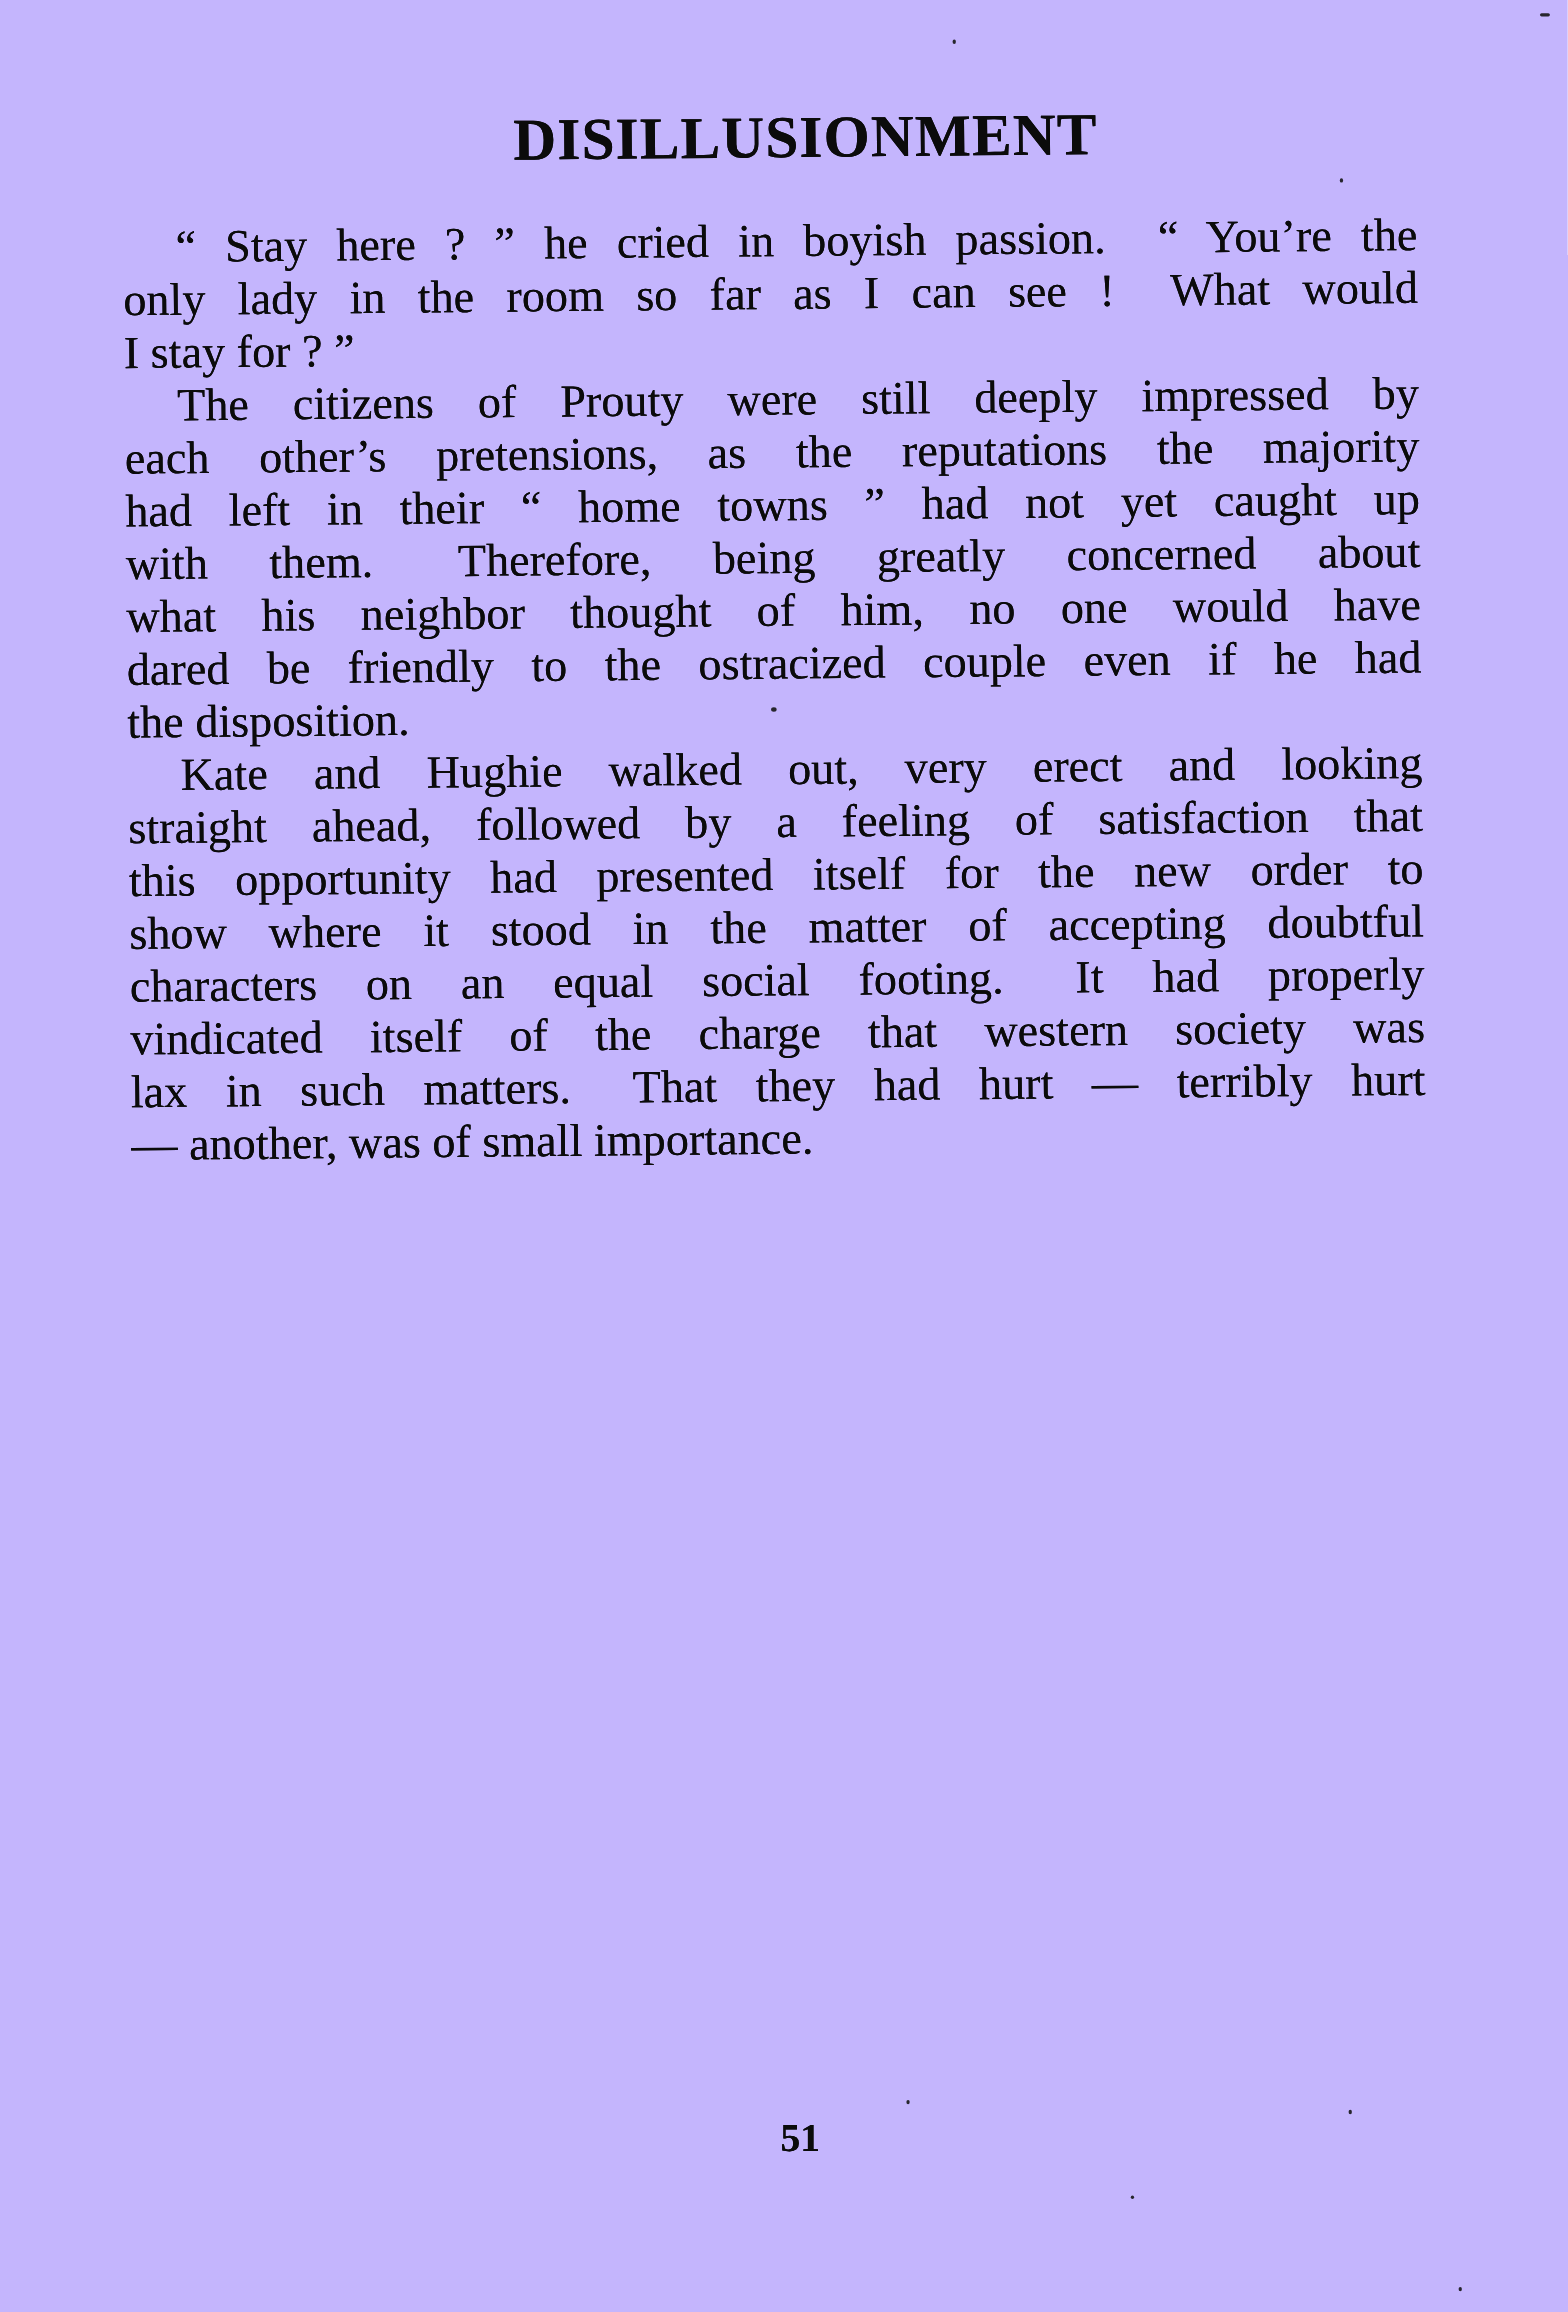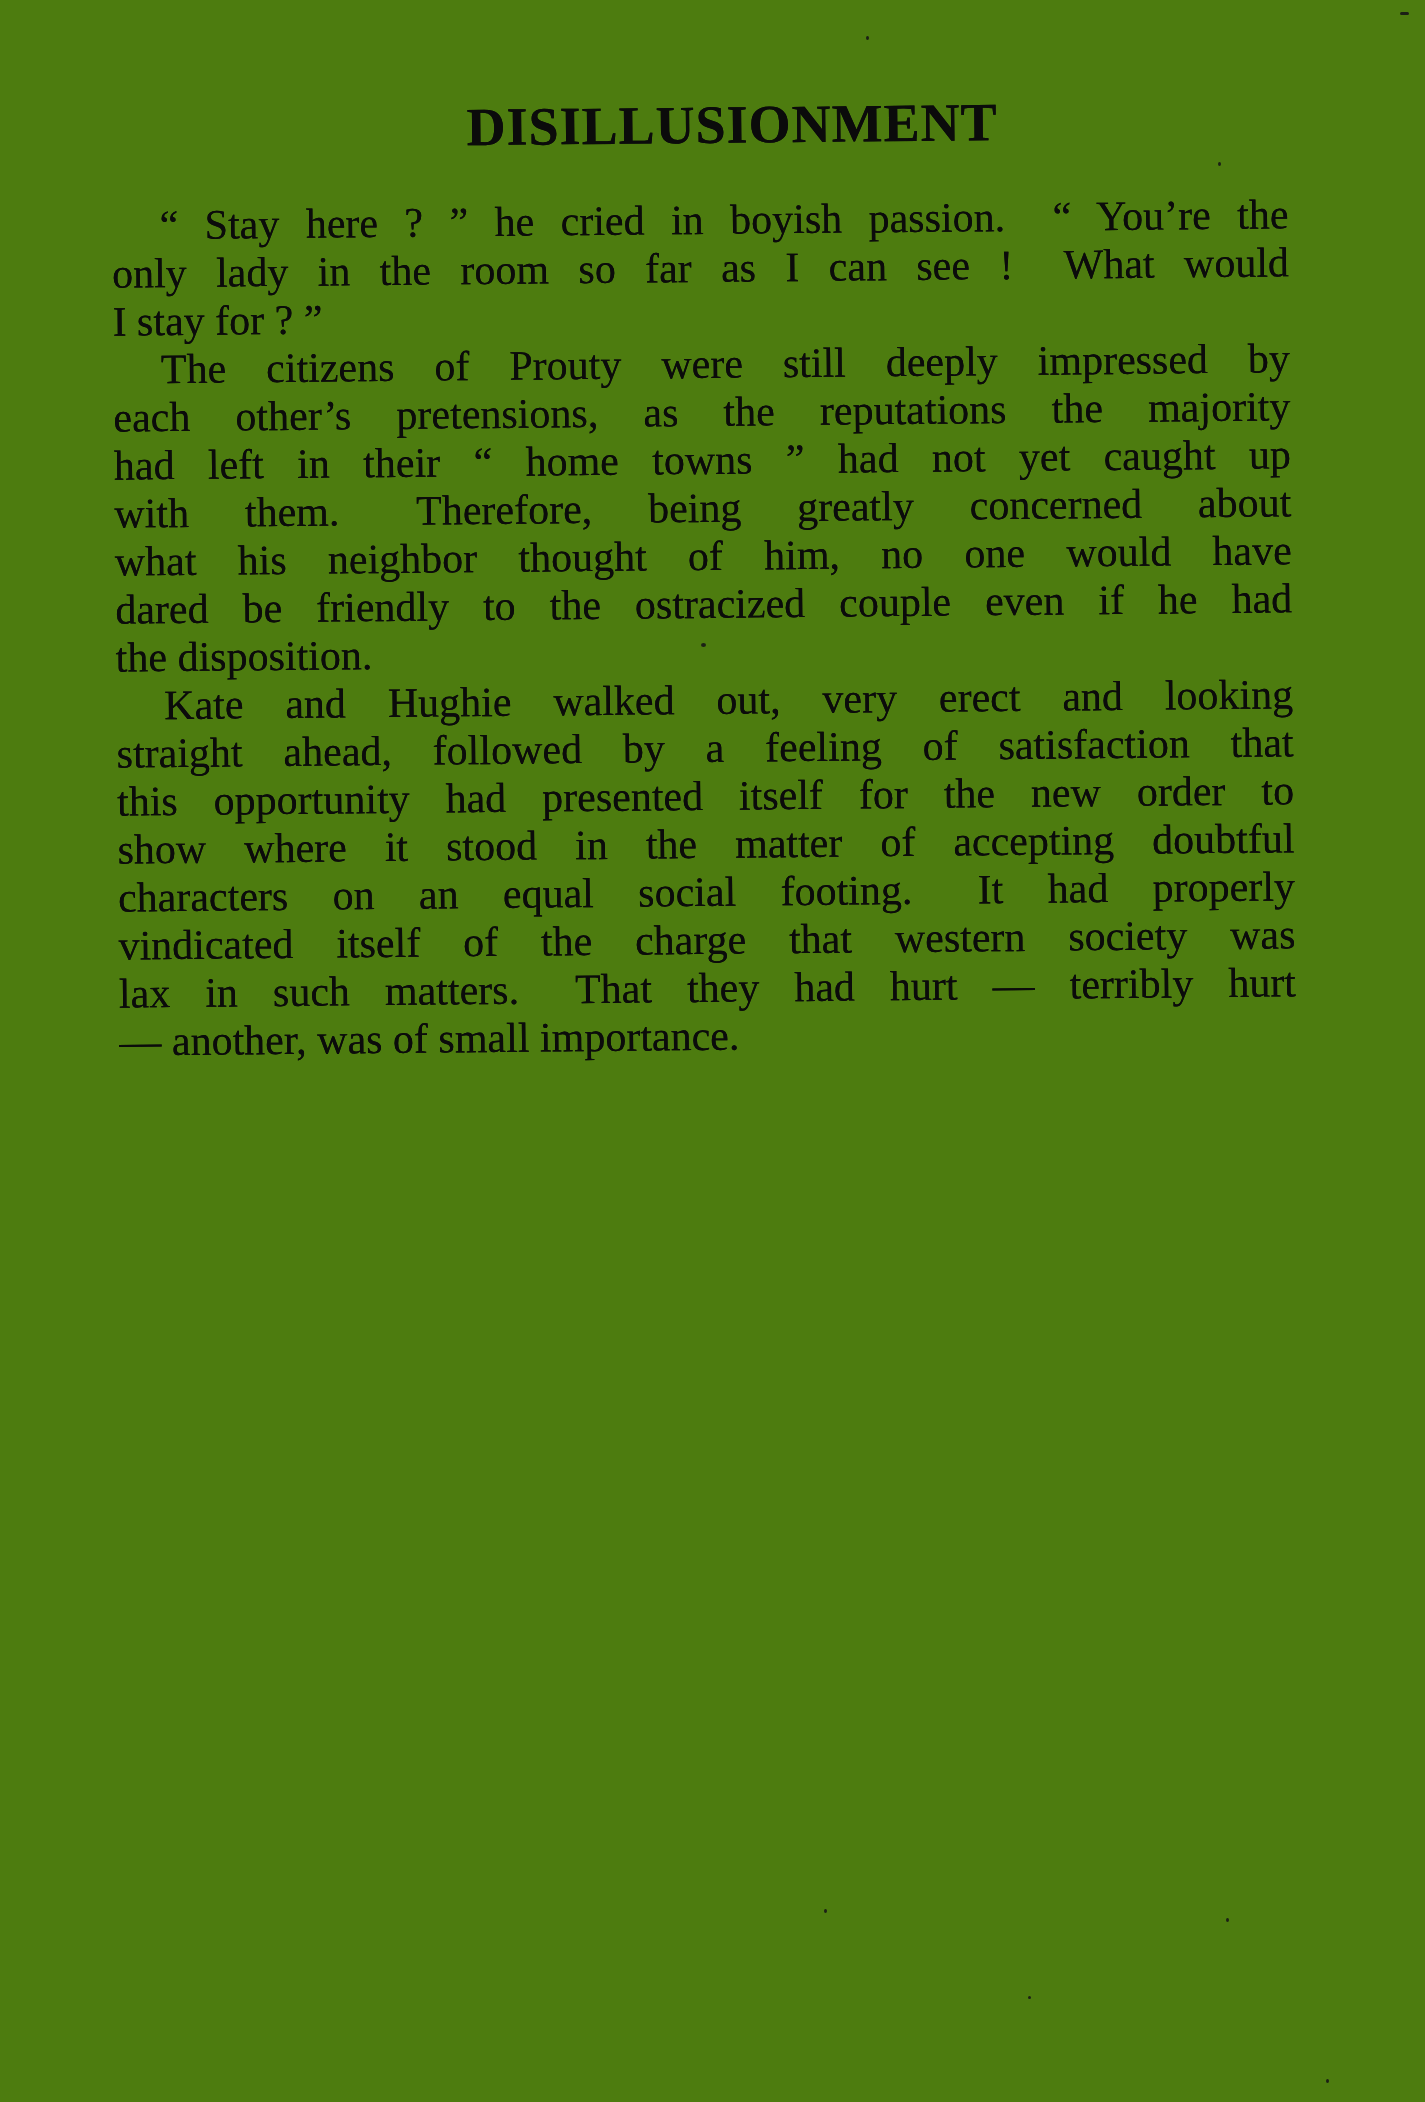--- a/index.html
+++ b/index.html
@@ -4,21 +4,21 @@
 <style>
   html, body { margin: 0; padding: 0; }
   body {
     width: 1425px; height: 2102px;
     background: #ffffff;
     overflow: hidden;
     position: relative;
   }
   .page {
     position: absolute; inset: 0;
-    background: #4d7c0f;
+    background: #c4b5fd;
     color: #0b0b0b;
     font-family: "Liberation Serif", "DejaVu Serif", serif;
   }
   .skew-wrap {
     position: absolute;
     left: 115px; top: 98px;
     width: 1177px;
     transform: rotate(-0.55deg);
     transform-origin: 50% 50%;
   }
@@ -85,20 +85,21 @@
       <p class="line">straight ahead, followed by a feeling of satisfaction that</p>
       <p class="line">this opportunity had presented itself for the new order to</p>
       <p class="line">show where it stood in the matter of accepting doubtful</p>
       <p class="line">characters on an equal social footing.  It had properly</p>
       <p class="line">vindicated itself of the charge that western society was</p>
       <p class="line">lax in such matters.  That they had hurt — terribly hurt</p>
       <p class="line last">— another, was of small importance.</p>
     </div>
   </div>
 
+  <div class="pagenum">51</div>
 
   <div class="speck" style="left:866px;  top:36px;   width:3px; height:4px;"></div>
   <div class="speck" style="left:1400px; top:12px;   width:9px; height:3px; border-radius:2px;"></div>
   <div class="speck" style="left:1218px; top:162px;  width:3px; height:4px;"></div>
   <div class="speck" style="left:701px;  top:643px;  width:5px; height:4px;"></div>
   <div class="speck" style="left:824px;  top:1909px; width:3px; height:4px;"></div>
   <div class="speck" style="left:1226px; top:1918px; width:3px; height:4px;"></div>
   <div class="speck" style="left:1028px; top:1996px; width:3px; height:3px;"></div>
   <div class="speck" style="left:1326px; top:2079px; width:3px; height:4px;"></div>
 

